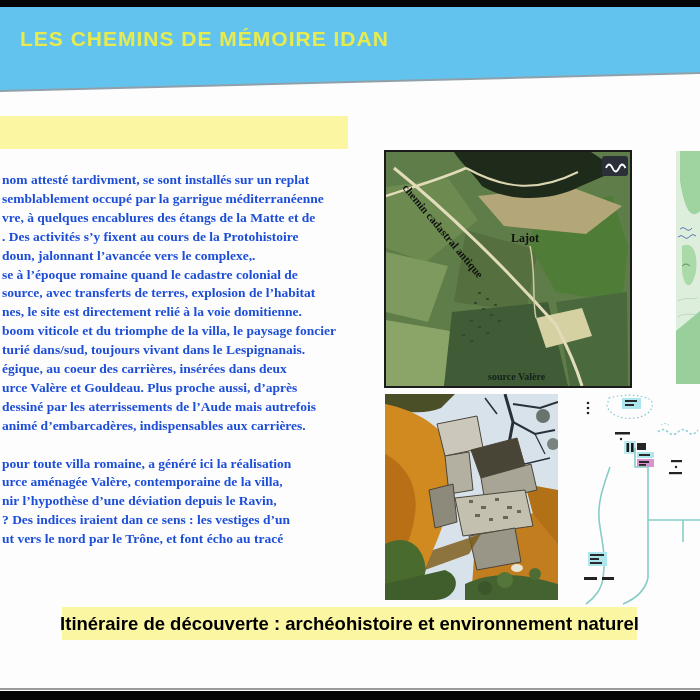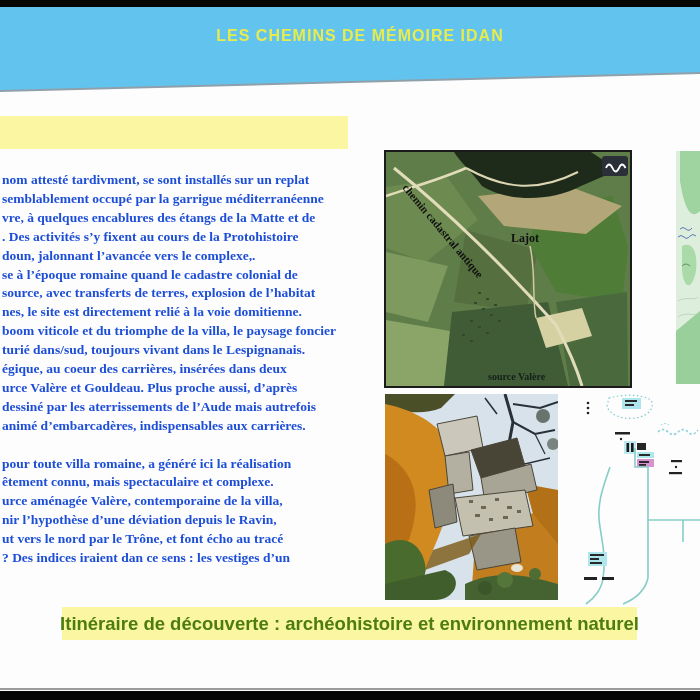--- a/index.html
+++ b/index.html
@@ -3,26 +3,26 @@
 <meta charset="utf-8">
 <style>
   html,body{margin:0;padding:0;background:#000;}
   .stage{position:relative;width:700px;height:700px;background:#fdfdfd;overflow:hidden;
          font-family:"Liberation Sans",sans-serif;}
   .bar{position:absolute;left:0;width:700px;background:#050505;}
   .bar-top{top:0;height:7px;}
   .bar-bottom{top:691px;height:9px;}
   .grey-rule{position:absolute;left:0;top:688px;width:700px;height:2px;background:#9b9b9b;}
   .banner-svg{position:absolute;left:0;top:0;}
-  .banner-title{position:absolute;left:20px;top:27px;width:680px;text-align:center;
-    font-weight:bold;font-size:16px;letter-spacing:1px;color:#e7eb4d;}
+  .banner-title{position:absolute;left:20px;top:27px;width:680px;text-align:left;
+    font-weight:bold;font-size:21px;letter-spacing:1px;color:#e7eb4d;}
   .hl-bar{position:absolute;background:#faf6a2;}
   .hl-bar-1{left:0;top:116px;width:348px;height:33px;}
   .hl-bar-2{left:62px;top:607px;width:575px;height:33px;display:flex;align-items:center;justify-content:center;}
-  .caption{font-weight:bold;font-size:18.5px;color:#4d7c0f;white-space:nowrap;}
+  .caption{font-weight:bold;font-size:18.5px;color:#000000;white-space:nowrap;}
   .body-text{position:absolute;left:2px;top:171px;width:379px;height:438px;overflow:hidden;
     font-family:"Liberation Serif",serif;font-weight:bold;font-size:13.5px;line-height:18.9px;
     color:#1d4ed8;}
   .body-text .para{margin:0 0 18.9px 0;}
   .body-text .line{white-space:nowrap;}
   .img-frame{position:absolute;overflow:hidden;}
   .aerial{left:384px;top:150px;width:248px;height:238px;border:2px solid #1b1b1b;box-sizing:border-box;}
   .greenmap{left:676px;top:151px;width:24px;height:233px;}
   .rock{left:385px;top:394px;width:173px;height:206px;}
   .sketch{left:565px;top:392px;width:135px;height:226px;}
@@ -55,25 +55,24 @@
         <div class="line">nes, le site est directement relié à la voie domitienne.</div>
         <div class="line">boom viticole et du triomphe de la villa, le paysage foncier</div>
         <div class="line">turié dans/sud, toujours vivant dans le Lespignanais.</div>
         <div class="line">égique, au coeur des carrières, insérées dans deux</div>
         <div class="line">urce Valère et Gouldeau. Plus proche aussi, d’après</div>
         <div class="line">dessiné par les aterrissements de l’Aude mais autrefois</div>
         <div class="line">animé d’embarcadères, indispensables aux carrières.</div>
       </div>
     <div class="para">
         <div class="line">pour toute villa romaine, a généré ici la réalisation</div>
-        <div class="line">êtement connu, mais spectaculaire et complexe.</div>
         <div class="line">urce aménagée Valère, contemporaine de la villa,</div>
         <div class="line">nir l’hypothèse d’une déviation depuis le Ravin,</div>
+        <div class="line">? Des indices iraient dan ce sens : les vestiges d’un</div>
         <div class="line">ut vers le nord par le Trône, et font écho au tracé</div>
-        <div class="line">? Des indices iraient dan ce sens : les vestiges d’un</div>
       </div>
   </div>
 
   <div class="img-frame aerial">
     <svg width="244" height="234" viewBox="0 0 244 234">
       <rect width="244" height="234" fill="#5f7d49"></rect>
 
       <polygon points="0,35 62,26 92,68 40,110 0,96" fill="#6d8a50"></polygon>
       <polygon points="0,100 62,114 42,170 0,160" fill="#7f9a5e"></polygon>
       <polygon points="0,168 70,180 58,234 0,234" fill="#8ba468"></polygon>

